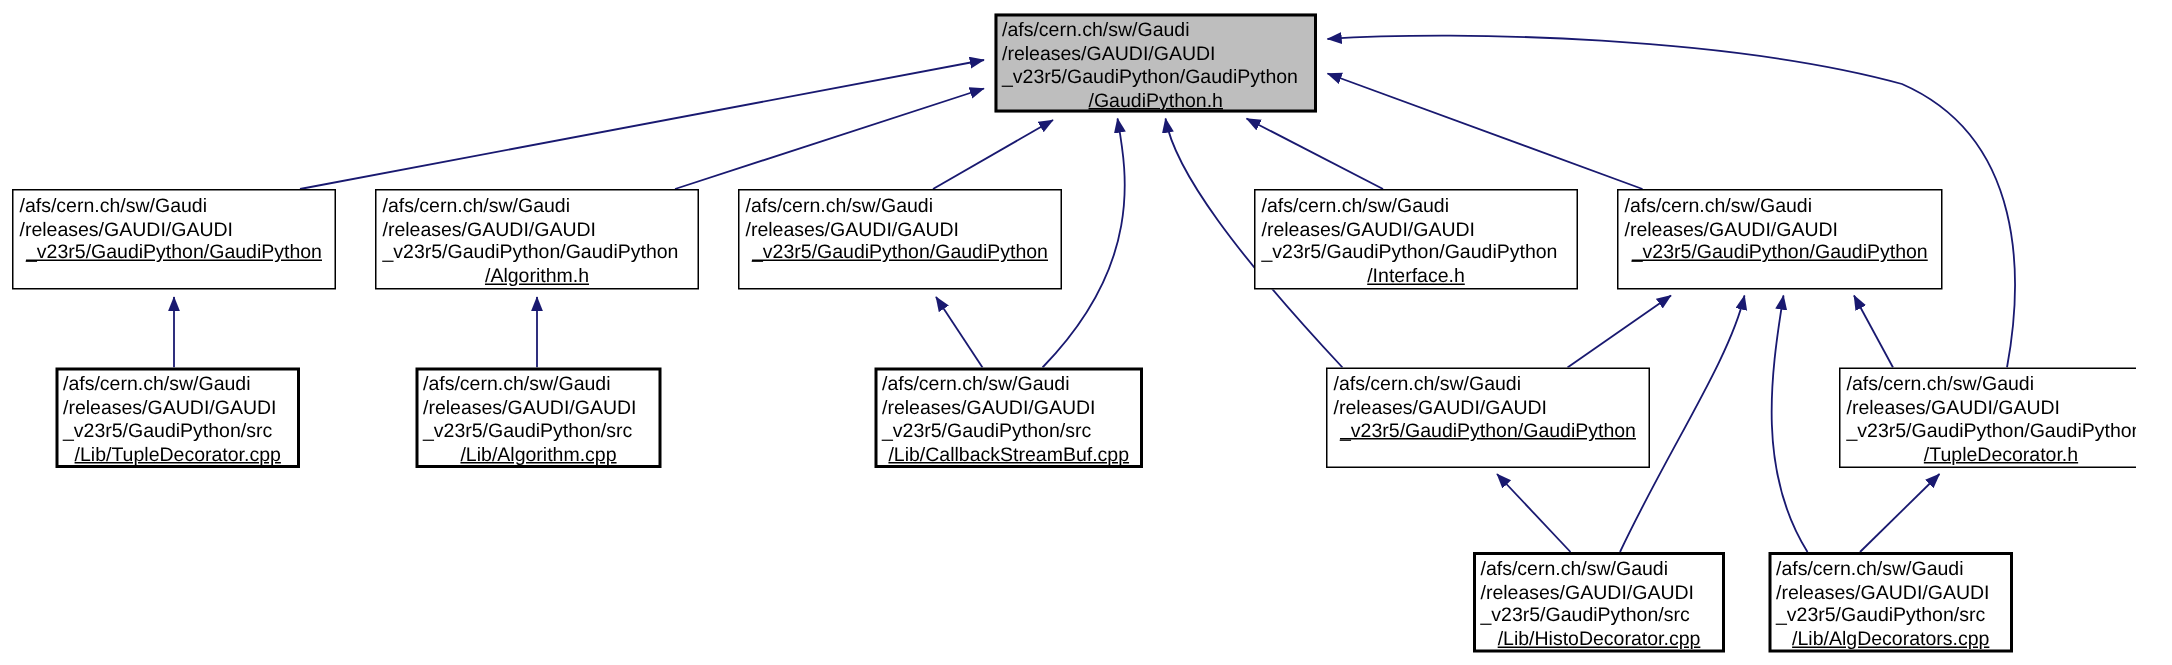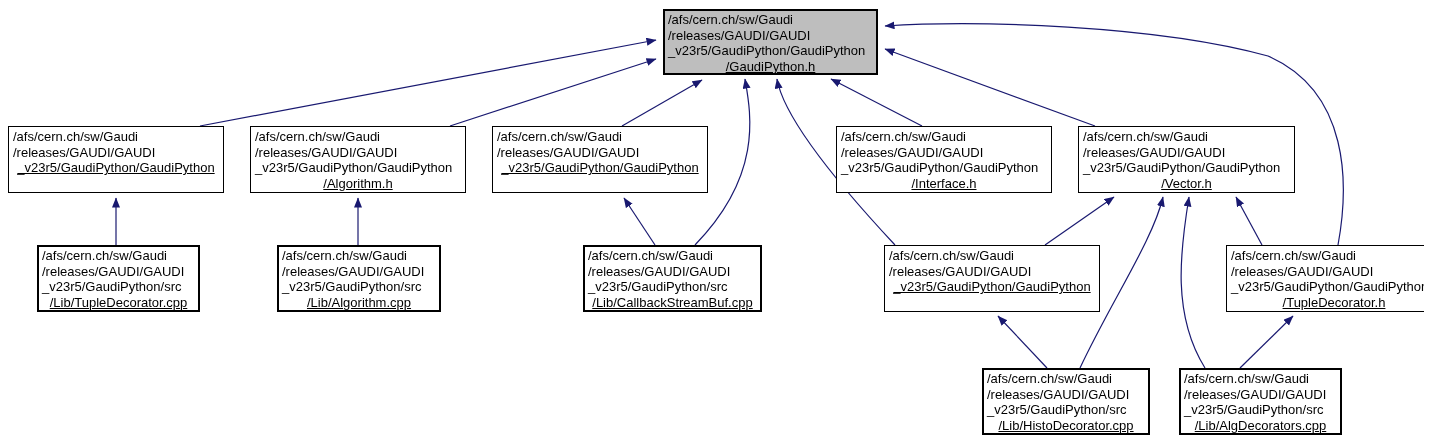--- a/index.html
+++ b/index.html
@@ -96,21 +96,20 @@
       <div class="node" style="left: 836px; top: 126px; width: 216px; height: 67px;">
         <div class="line">/afs/cern.ch/sw/Gaudi</div>
         <div class="line">/releases/GAUDI/GAUDI</div>
         <div class="line">_v23r5/GaudiPython/GaudiPython</div>
         <div class="line">/Interface.h</div>
       </div>
       <div class="node" style="left: 1078px; top: 126px; width: 217px; height: 67px;">
         <div class="line">/afs/cern.ch/sw/Gaudi</div>
         <div class="line">/releases/GAUDI/GAUDI</div>
         <div class="line">_v23r5/GaudiPython/GaudiPython</div>
-        <div class="line">/Vector.h</div>
       </div>
       <div class="node bold" style="left: 37px; top: 245px; width: 163px; height: 67px;">
         <div class="line">/afs/cern.ch/sw/Gaudi</div>
         <div class="line">/releases/GAUDI/GAUDI</div>
         <div class="line">_v23r5/GaudiPython/src</div>
         <div class="line">/Lib/TupleDecorator.cpp</div>
       </div>
       <div class="node bold" style="left: 277px; top: 245px; width: 164px; height: 67px;">
         <div class="line">/afs/cern.ch/sw/Gaudi</div>
         <div class="line">/releases/GAUDI/GAUDI</div>

